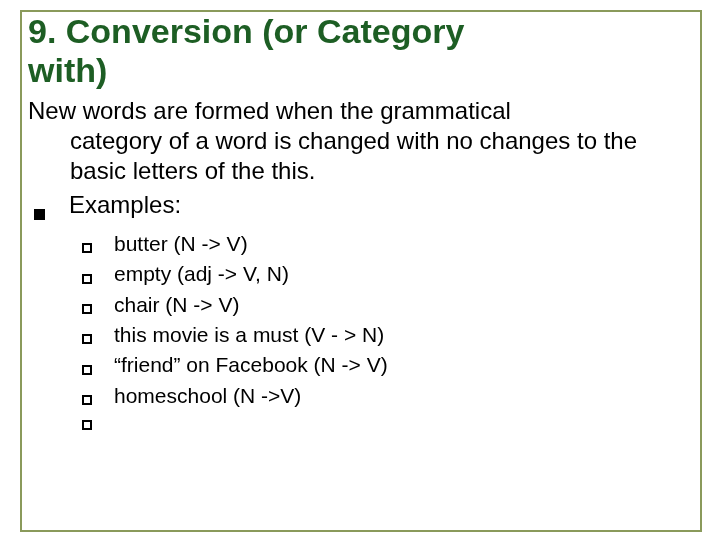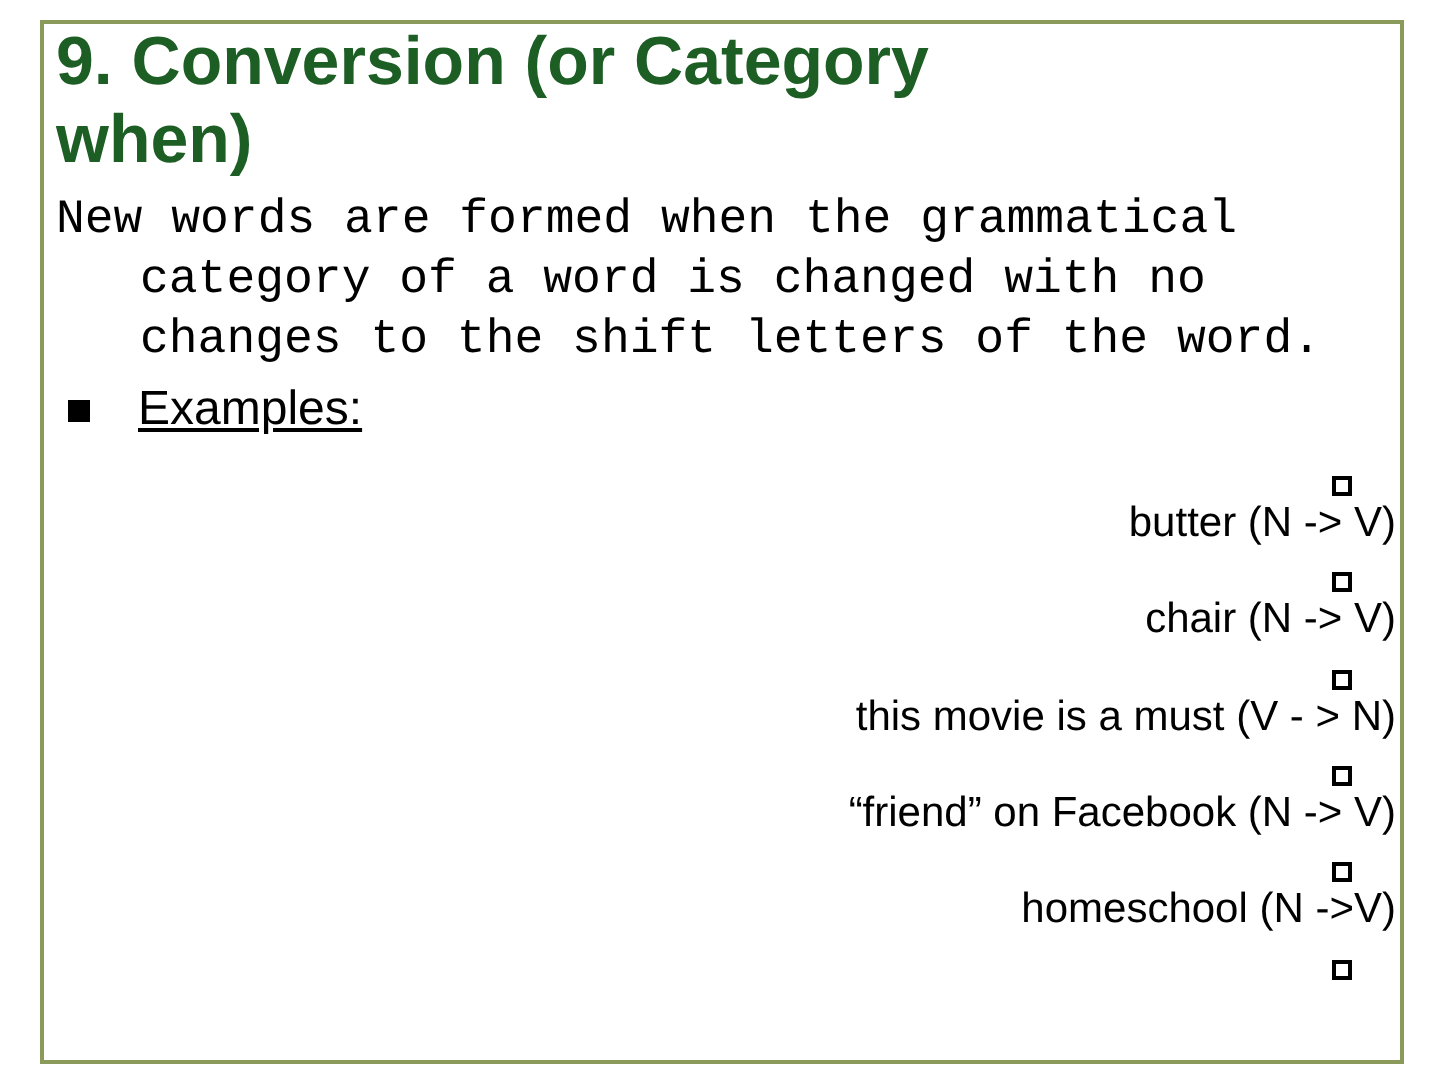--- a/index.html
+++ b/index.html
@@ -40,53 +40,50 @@
     position: absolute;
     left: 28px;
     top: 96px;
     width: 670px;
     font-size: 24px;
     color: #000;
     line-height: 1.25;
   }
   .intro {
     margin: 0 0 2px 0;
-    font-family: Liberation Mono, monospace;
   }
   .intro .cont {
     display: block;
     margin-left: 42px;
   }
   .examples-row {
     display: flex;
-    align-items: flex-start;
+    align-items: flex-end;
     margin-top: 4px;
-    text-decoration: underline;
   }
   .sq-bullet {
     width: 11px;
     height: 11px;
     background: #000;
     flex: 0 0 auto;
     margin-top: 10px;
     margin-left: 6px;
     margin-right: 24px;
   }
   .examples-label {
     font-size: 24px;
   }
   .sub-list {
     margin-top: 10px;
     margin-left: 54px;
   }
   .sub-item {
     display: flex;
-    align-items: flex-end;
+    align-items: center;
     margin-bottom: 2px;
-    flex-direction: column;
   }
   .hollow-sq {
     width: 10px;
     height: 10px;
     border: 2px solid #000;
     box-sizing: border-box;
     flex: 0 0 auto;
     margin-top: 8px;
     margin-right: 22px;
   }
@@ -96,39 +93,43 @@
   }
 </style>
 </head>
 <body>
 
 <div class="slide">
   <div class="frame"></div>
 
   <div class="title">
     <span>9.  Conversion (or Category</span><br>
-    <span>when)</span>
+    <span>with)</span>
   </div>
 
   <div class="body">
 
     <p class="intro">
       <span>New words are formed when the grammatical</span>
-      <span class="cont">category of a word is changed with no changes to the shift letters of the word.</span>
+      <span class="cont">category of a word is changed with no changes to the basic letters of the this.</span>
     </p>
 
     <div class="examples-row">
       <div class="sq-bullet"></div>
       <div class="examples-label">Examples:</div>
     </div>
 
     <div class="sub-list">
       <div class="sub-item">
         <div class="hollow-sq"></div>
         <div class="sub-text">butter (N -&gt; V)</div>
+      </div>
+      <div class="sub-item">
+        <div class="hollow-sq"></div>
+        <div class="sub-text">empty (adj -&gt; V, N)</div>
       </div>
       <div class="sub-item">
         <div class="hollow-sq"></div>
         <div class="sub-text">chair (N -&gt; V)</div>
       </div>
       <div class="sub-item">
         <div class="hollow-sq"></div>
         <div class="sub-text">this movie is a must (V - &gt; N)</div>
       </div>
       <div class="sub-item">

